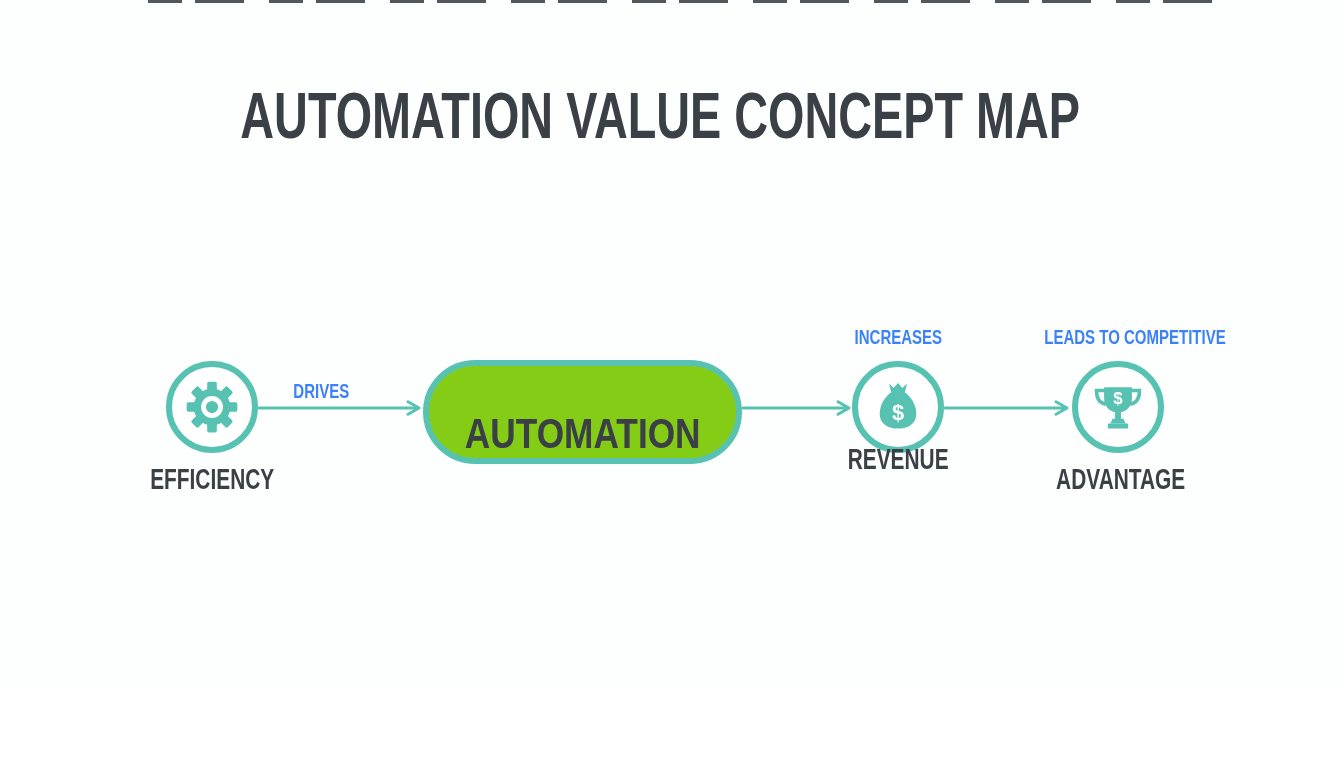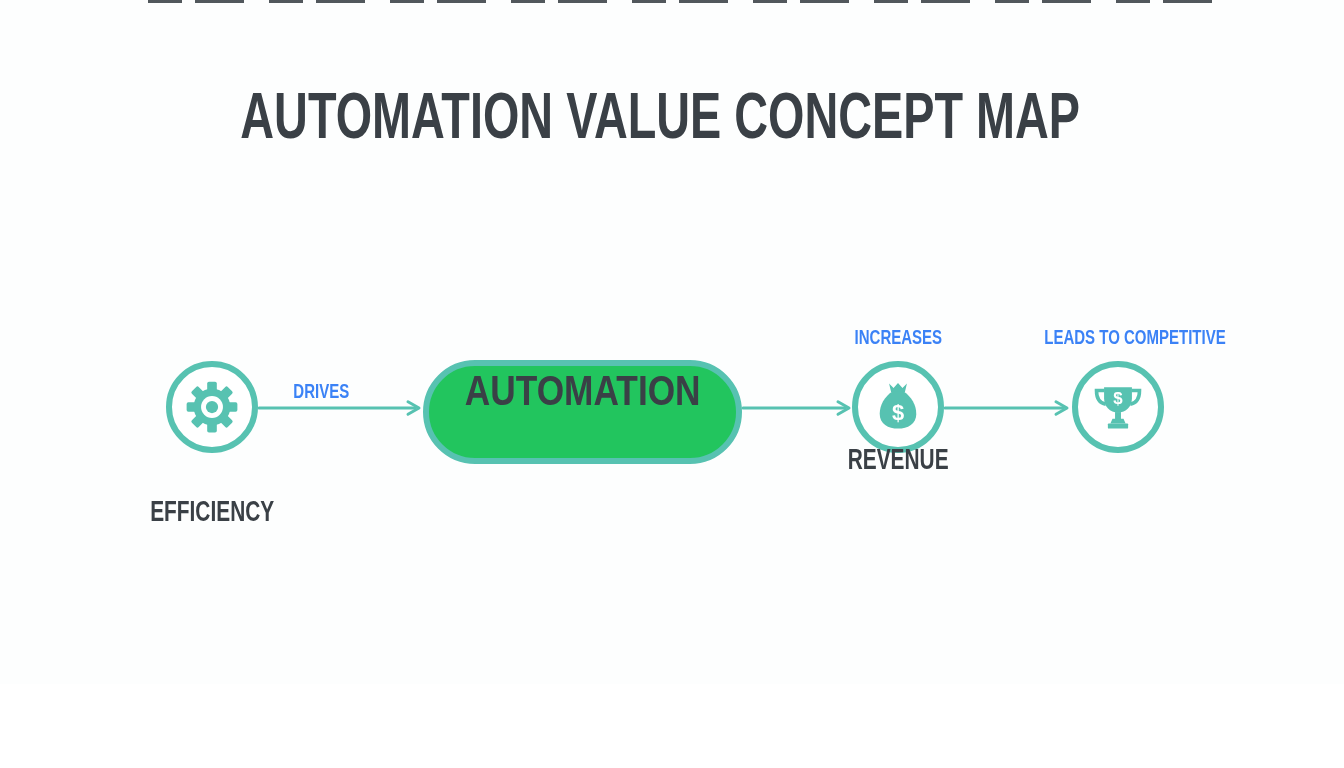--- a/index.html
+++ b/index.html
@@ -31,22 +31,22 @@
   .sx82{transform:scaleX(.82);}
   .circle-node{
     position:absolute;width:92px;height:92px;
     border:6px solid #57c2b1;border-radius:50%;
     background:#ffffff;box-sizing:border-box;
     display:flex;align-items:center;justify-content:center;
   }
   .box-node{
     position:absolute;left:423px;top:360px;width:319px;height:104px;
     border:6px solid #57c2b1;border-radius:52px;
-    background:#22c55e;box-sizing:border-box;
-    display:flex;align-items:flex-start;justify-content:center;
+    background:#84cc16;box-sizing:border-box;
+    display:flex;align-items:flex-end;justify-content:center;
     font-size:43px;white-space:nowrap;color:#3a4046;
   }
   .node-label{
     position:absolute;text-align:center;
     font-size:29px;line-height:30px;white-space:nowrap;
     color:#3a4046;
   }
   .edge-label{
     position:absolute;text-align:center;
     font-size:20px;line-height:20px;white-space:nowrap;
@@ -78,21 +78,21 @@
         <rect x="26.5" y="3" width="11" height="58" rx="2"></rect>
         <rect x="26.5" y="3" width="11" height="58" rx="2" transform="rotate(45 32 32)"></rect>
         <rect x="26.5" y="3" width="11" height="58" rx="2" transform="rotate(90 32 32)"></rect>
         <rect x="26.5" y="3" width="11" height="58" rx="2" transform="rotate(135 32 32)"></rect>
         <circle cx="32" cy="32" r="21"></circle>
       </g>
       <circle cx="32" cy="32" r="12.5" fill="#ffffff"></circle>
       <circle cx="32" cy="32" r="7" fill="#57c2b1"></circle>
     </svg>
   </div>
-  <div class="node-label" style="left:112px;top:464px;width:200px;margin-top:32px;">
+  <div class="node-label" style="left:112px;top:464px;width:200px;">
     <span class="cx sx72">EFFICIENCY</span>
   </div>
 
   <div class="edge-label" style="left:256px;top:381px;width:130px;">
     <span class="cx sx75">DRIVES</span>
   </div>
   <svg class="arrow" style="left:258px;top:399px;" width="166" height="18">
     <line x1="1" y1="9" x2="157" y2="9"></line>
     <path d="M150 2.8 L161 9 L150 15.2"></path>
   </svg>
@@ -138,14 +138,17 @@
         <path d="M25.5 46 H38.5 L41 51.5 H23 Z"></path>
         <rect x="20" y="51.5" width="24" height="6" rx="1"></rect>
       </g>
       <g fill="none" stroke="#57c2b1" stroke-width="4.2">
         <path d="M16 12.5 H6.5 C6.5 21.5 10.5 27.5 17.5 28.8"></path>
         <path d="M48 12.5 H57.5 C57.5 21.5 53.5 27.5 46.5 28.8"></path>
       </g>
       <text x="32" y="29" font-size="20" class="icon-dollar">$</text>
     </svg>
   </div>
+  <div class="node-label" style="left:1021px;top:464px;width:200px;">
+    <span class="cx sx72">ADVANTAGE</span>
+  </div>
 
 </div>
 
 </body></html>

